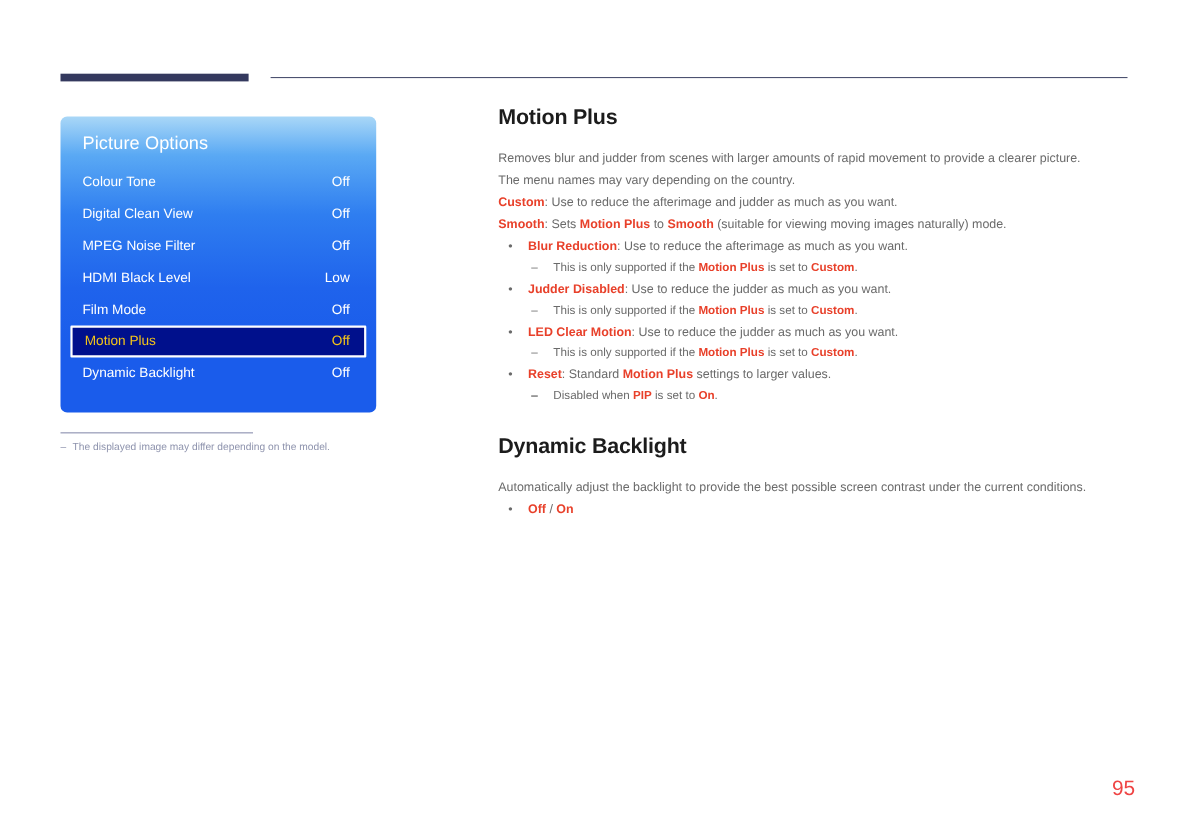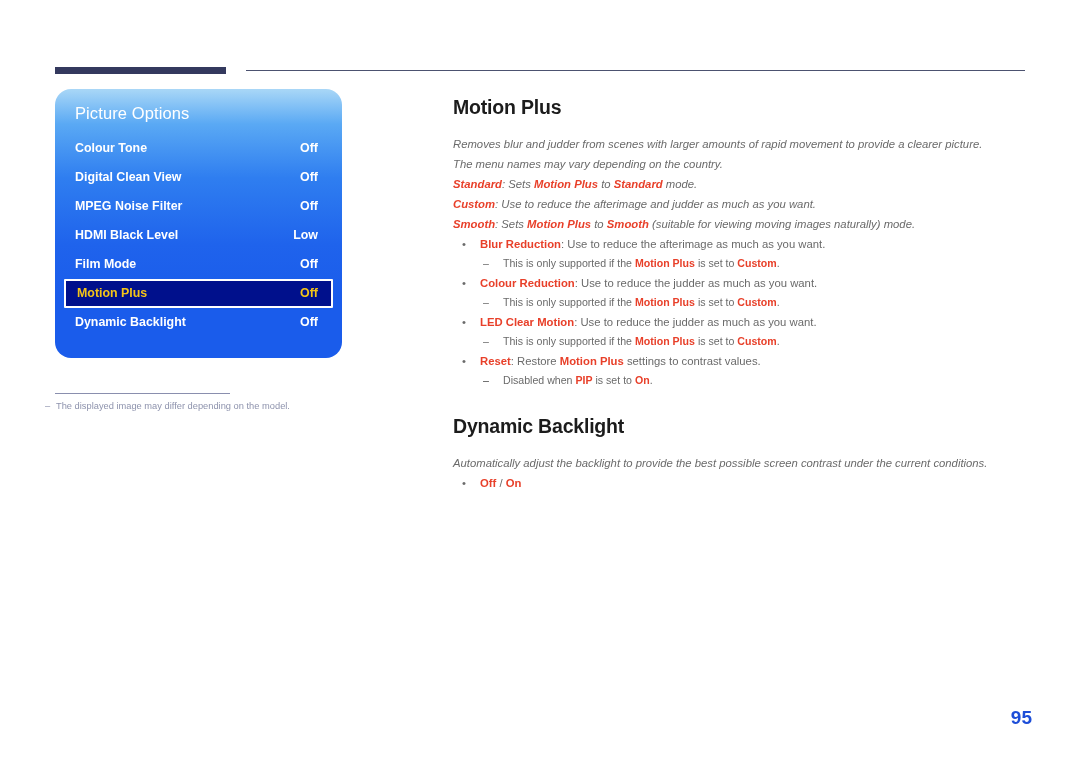--- a/index.html
+++ b/index.html
@@ -31,24 +31,24 @@
     top: 70px;
     width: 779px;
     height: 1px;
     background: #4c5270;
   }
 
   
   .osd {
     position: absolute;
     left: 55px;
-    top: 89px;
+    top: 106px;
     width: 287px;
     height: 269px;
-    border-radius: 16px;
+    border-radius: 6px;
     background: linear-gradient(180deg,
                 #a9d7f7 0%,
                 #5aa9f4 13%,
                 #2f7ef0 33%,
                 #1f63ec 58%,
                 #1a5ceb 78%,
                 #1a5ceb 100%);
     box-sizing: border-box;
     overflow: hidden;
   }
@@ -58,21 +58,20 @@
     top: 15px;
     font-size: 16.5px;
     color: #ffffff;
     letter-spacing: 0.1px;
   }
   .osd-list {
     position: absolute;
     left: 0;
     top: 45px;
     width: 100%;
-    font-weight: bold;
   }
   .osd-row {
     position: relative;
     height: 29px;
     line-height: 29px;
     box-sizing: border-box;
   }
   .osd-row .lbl {
     position: absolute;
     left: 20px;
@@ -110,21 +109,21 @@
   .note-rule {
     position: absolute;
     left: 55px;
     top: 393px;
     width: 175px;
     height: 1px;
     background: #8a8fae;
   }
   .note {
     position: absolute;
-    left: 45px;
+    left: 55px;
     top: 401px;
     width: 330px;
     font-size: 9.3px;
     color: #8e93ad;
     white-space: nowrap;
   }
   .note .dash {
     display: inline-block;
     width: 11px;
   }
@@ -144,21 +143,20 @@
     letter-spacing: -0.2px;
   }
   .gap-after-h2 { height: 15px; }
   .gap-before-h2 { height: 25px; }
 
   p.body {
     margin: 0;
     font-size: 11.3px;
     line-height: 20px;
     color: #6a6a6a;
-    font-style: italic;
   }
   .bold-red {
     color: #e8402a;
     font-weight: bold;
   }
   .plain-slash { color: #6a6a6a; }
 
   ul.l1 {
     margin: 0;
     padding: 0;
@@ -199,22 +197,21 @@
     line-height: 19px;
     color: #6a6a6a;
   }
 
   
   .pageno {
     position: absolute;
     right: 48px;
     top: 707px;
     font-size: 19px;
-    color: #1d4ed8;
-    font-weight: bold;
+    color: #ef4444;
   }
 </style>
 </head>
 <body>
 
 <div class="hdr-bar"></div>
 <div class="hdr-line"></div>
 
 <div class="osd">
   <div class="osd-title">Picture Options</div>
@@ -254,35 +251,34 @@
 <div class="note">
   <span class="dash">–</span><span>The displayed image may differ depending on the model.</span>
 </div>
 
 <div class="article">
   <h2 class="sec">Motion Plus</h2>
   <div class="gap-after-h2"></div>
   <p class="body">Removes blur and judder from scenes with larger amounts of rapid movement to provide a clearer picture.</p>
   <p class="body">The menu names may vary depending on the country.</p>
   <div id="mp-modes">
-      <p class="body"><span class="bold-red">Standard</span><span>: Sets </span><span class="bold-red">Motion Plus</span><span> to </span><span class="bold-red">Standard</span><span> mode.</span></p>
       <p class="body"><span class="bold-red">Custom</span><span>: Use to reduce the afterimage and judder as much as you want.</span></p>
       <p class="body"><span class="bold-red">Smooth</span><span>: Sets </span><span class="bold-red">Motion Plus</span><span> to </span><span class="bold-red">Smooth</span><span> (suitable for viewing moving images naturally) mode.</span></p>
     </div>
   <ul class="l1" id="mp-bullets">
       <li class="l1"><span class="dot">•</span><span class="bold-red">Blur Reduction</span><span>: Use to reduce the afterimage as much as you want.</span><ul class="l2">
           <li class="l2"><span class="dash">–</span><span>This is only supported if the </span><span class="bold-red">Motion Plus</span><span> is set to </span><span class="bold-red">Custom</span><span>.</span></li>
         </ul></li>
-      <li class="l1"><span class="dot">•</span><span class="bold-red">Colour Reduction</span><span>: Use to reduce the judder as much as you want.</span><ul class="l2">
+      <li class="l1"><span class="dot">•</span><span class="bold-red">Judder Disabled</span><span>: Use to reduce the judder as much as you want.</span><ul class="l2">
           <li class="l2"><span class="dash">–</span><span>This is only supported if the </span><span class="bold-red">Motion Plus</span><span> is set to </span><span class="bold-red">Custom</span><span>.</span></li>
         </ul></li>
       <li class="l1"><span class="dot">•</span><span class="bold-red">LED Clear Motion</span><span>: Use to reduce the judder as much as you want.</span><ul class="l2">
           <li class="l2"><span class="dash">–</span><span>This is only supported if the </span><span class="bold-red">Motion Plus</span><span> is set to </span><span class="bold-red">Custom</span><span>.</span></li>
         </ul></li>
-      <li class="l1"><span class="dot">•</span><span class="bold-red">Reset</span><span>: Restore </span><span class="bold-red">Motion Plus</span><span> settings to contrast values.</span><ul class="l2">
+      <li class="l1"><span class="dot">•</span><span class="bold-red">Reset</span><span>: Standard </span><span class="bold-red">Motion Plus</span><span> settings to larger values.</span><ul class="l2">
           <li class="l2"><span class="dash">–</span></li>
           <li class="l2"><span class="dash">–</span><span>Disabled when </span><span class="bold-red">PIP</span><span> is set to </span><span class="bold-red">On</span><span>.</span></li>
         </ul></li>
     </ul>
 
   <div class="gap-before-h2"></div>
   <h2 class="sec">Dynamic Backlight</h2>
   <div class="gap-after-h2"></div>
   <p class="body">Automatically adjust the backlight to provide the best possible screen contrast under the current conditions.</p>
   <ul class="l1">

